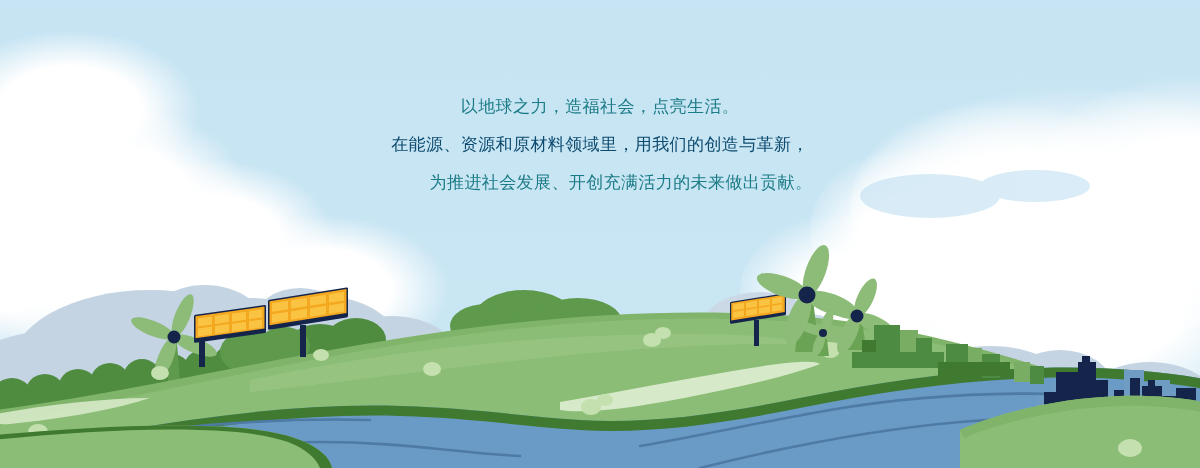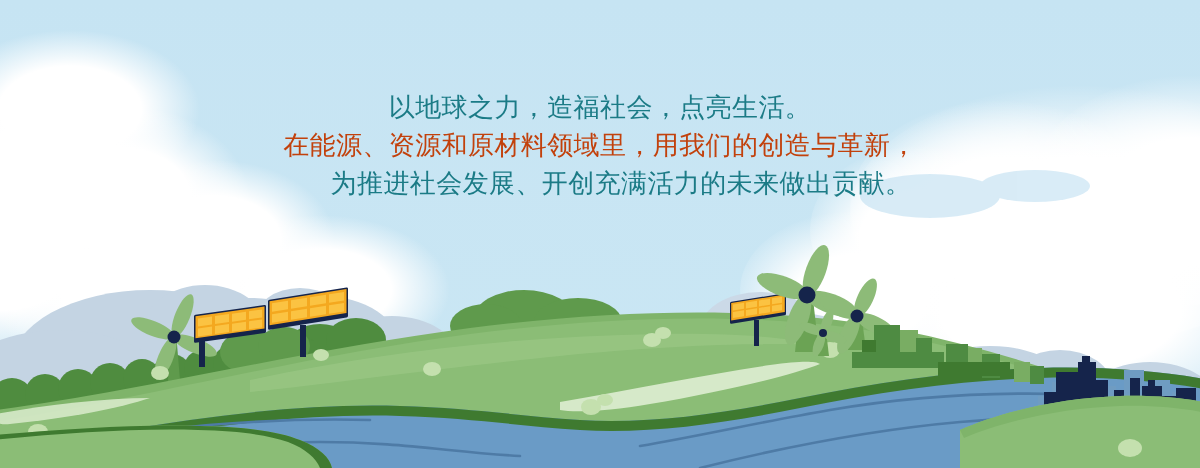--- a/index.html
+++ b/index.html
@@ -14,21 +14,21 @@
   }
   #scene{position:absolute;left:0;top:0;width:1200px;height:468px;}
   #tagline{
     position:absolute;left:0;top:88px;width:1200px;
     text-align:center;
     pointer-events:none;
   }
   .tag-line{
     display:block;
     color:#1b7b86;
-    font-size:26px;
+    font-size:17px;
     line-height:38px;
     letter-spacing:0.4px;
     font-weight:400;
     white-space:nowrap;
   }
 </style>
 </head>
 <body>
 
 <div id="banner">
@@ -372,17 +372,17 @@
                L 1220 416 C 1192 409, 1158 405, 1120 406
                C 1062 408, 1004 421, 964 438 Z" fill="#7fb46a"></path>
 
       <ellipse cx="1130" cy="448" rx="12" ry="9" fill="#c4e0ae"></ellipse>
 
     </g>
   </svg>
 
   <div id="tagline">
     <span class="tag-line" style="color: rgb(27, 123, 134);">以地球之力，造福社会，点亮生活。</span>
-    <span class="tag-line" style="color: #c2410c;">在能源、资源和原材料领域里，用我们的创造与革新，</span>
+    <span class="tag-line" style="color: #0c4a6e;">在能源、资源和原材料领域里，用我们的创造与革新，</span>
     <span class="tag-line" style="color: rgb(27, 123, 134); padding-left: 42px;">为推进社会发展、开创充满活力的未来做出贡献。</span>
   </div>
 
 </div>
 
 </body></html>

